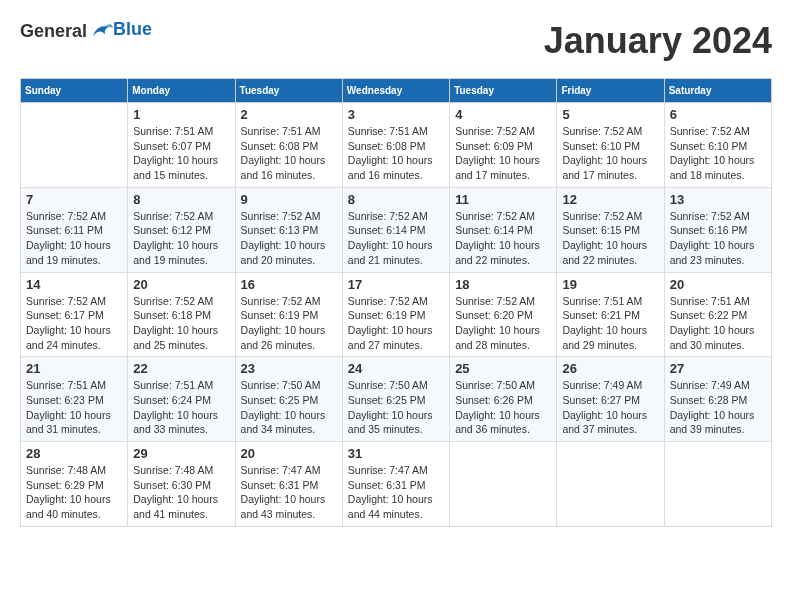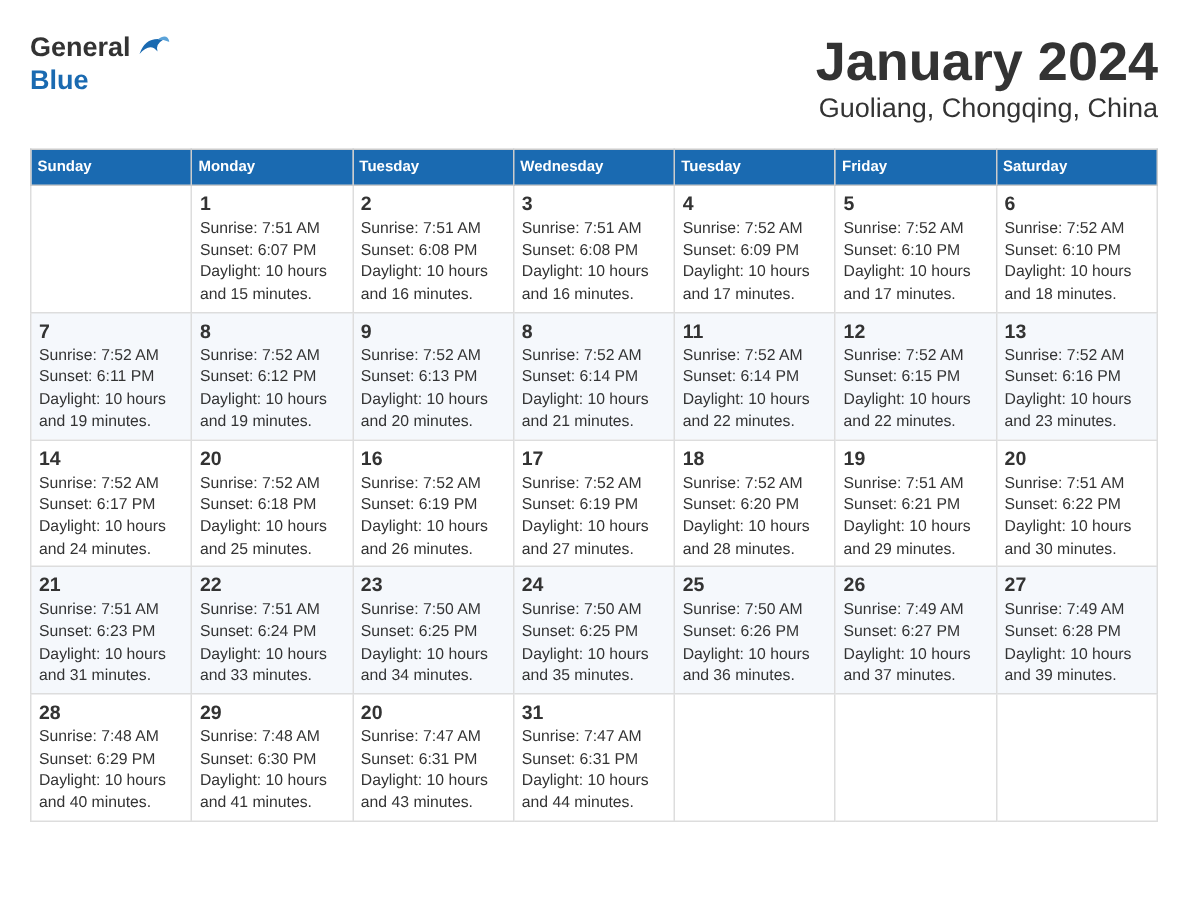--- a/index.html
+++ b/index.html
@@ -15,21 +15,21 @@
       justify-content: space-between;
       align-items: flex-start;
       margin-bottom: 16px;
     }
     .logo {
       display: flex;
       align-items: center;
     }
     .logo-text {
       display: flex;
-      flex-direction: column;
+      flex-direction: row;
       line-height: 1.1;
     }
     .logo-general {
       font-size: 18px;
       font-weight: bold;
       color: #333;
     }
     .logo-blue {
       font-size: 18px;
       font-weight: bold;
@@ -109,21 +109,20 @@
         <svg class="logo-icon" viewBox="0 0 30 30">
           <path d="M5,20 Q10,5 25,8 Q18,12 20,18 Q14,10 5,20 Z" fill="#1a6ab1"></path>
           <path d="M20,8 Q28,2 30,10 Q25,8 20,8 Z" fill="#5ba3d9"></path>
         </svg>
       </div>
       <span class="logo-blue">Blue</span>
     </div>
   </div>
   <div class="title-section">
     <div class="month-title">January 2024</div>
-    <div class="location-subtitle">Guoliang, Chongqing, China</div>
   </div>
 </div>
 
 <table class="calendar-table">
   <thead>
     <tr>
     <th>Sunday</th>
         <th>Monday</th>
         <th>Tuesday</th>
         <th>Wednesday</th>

